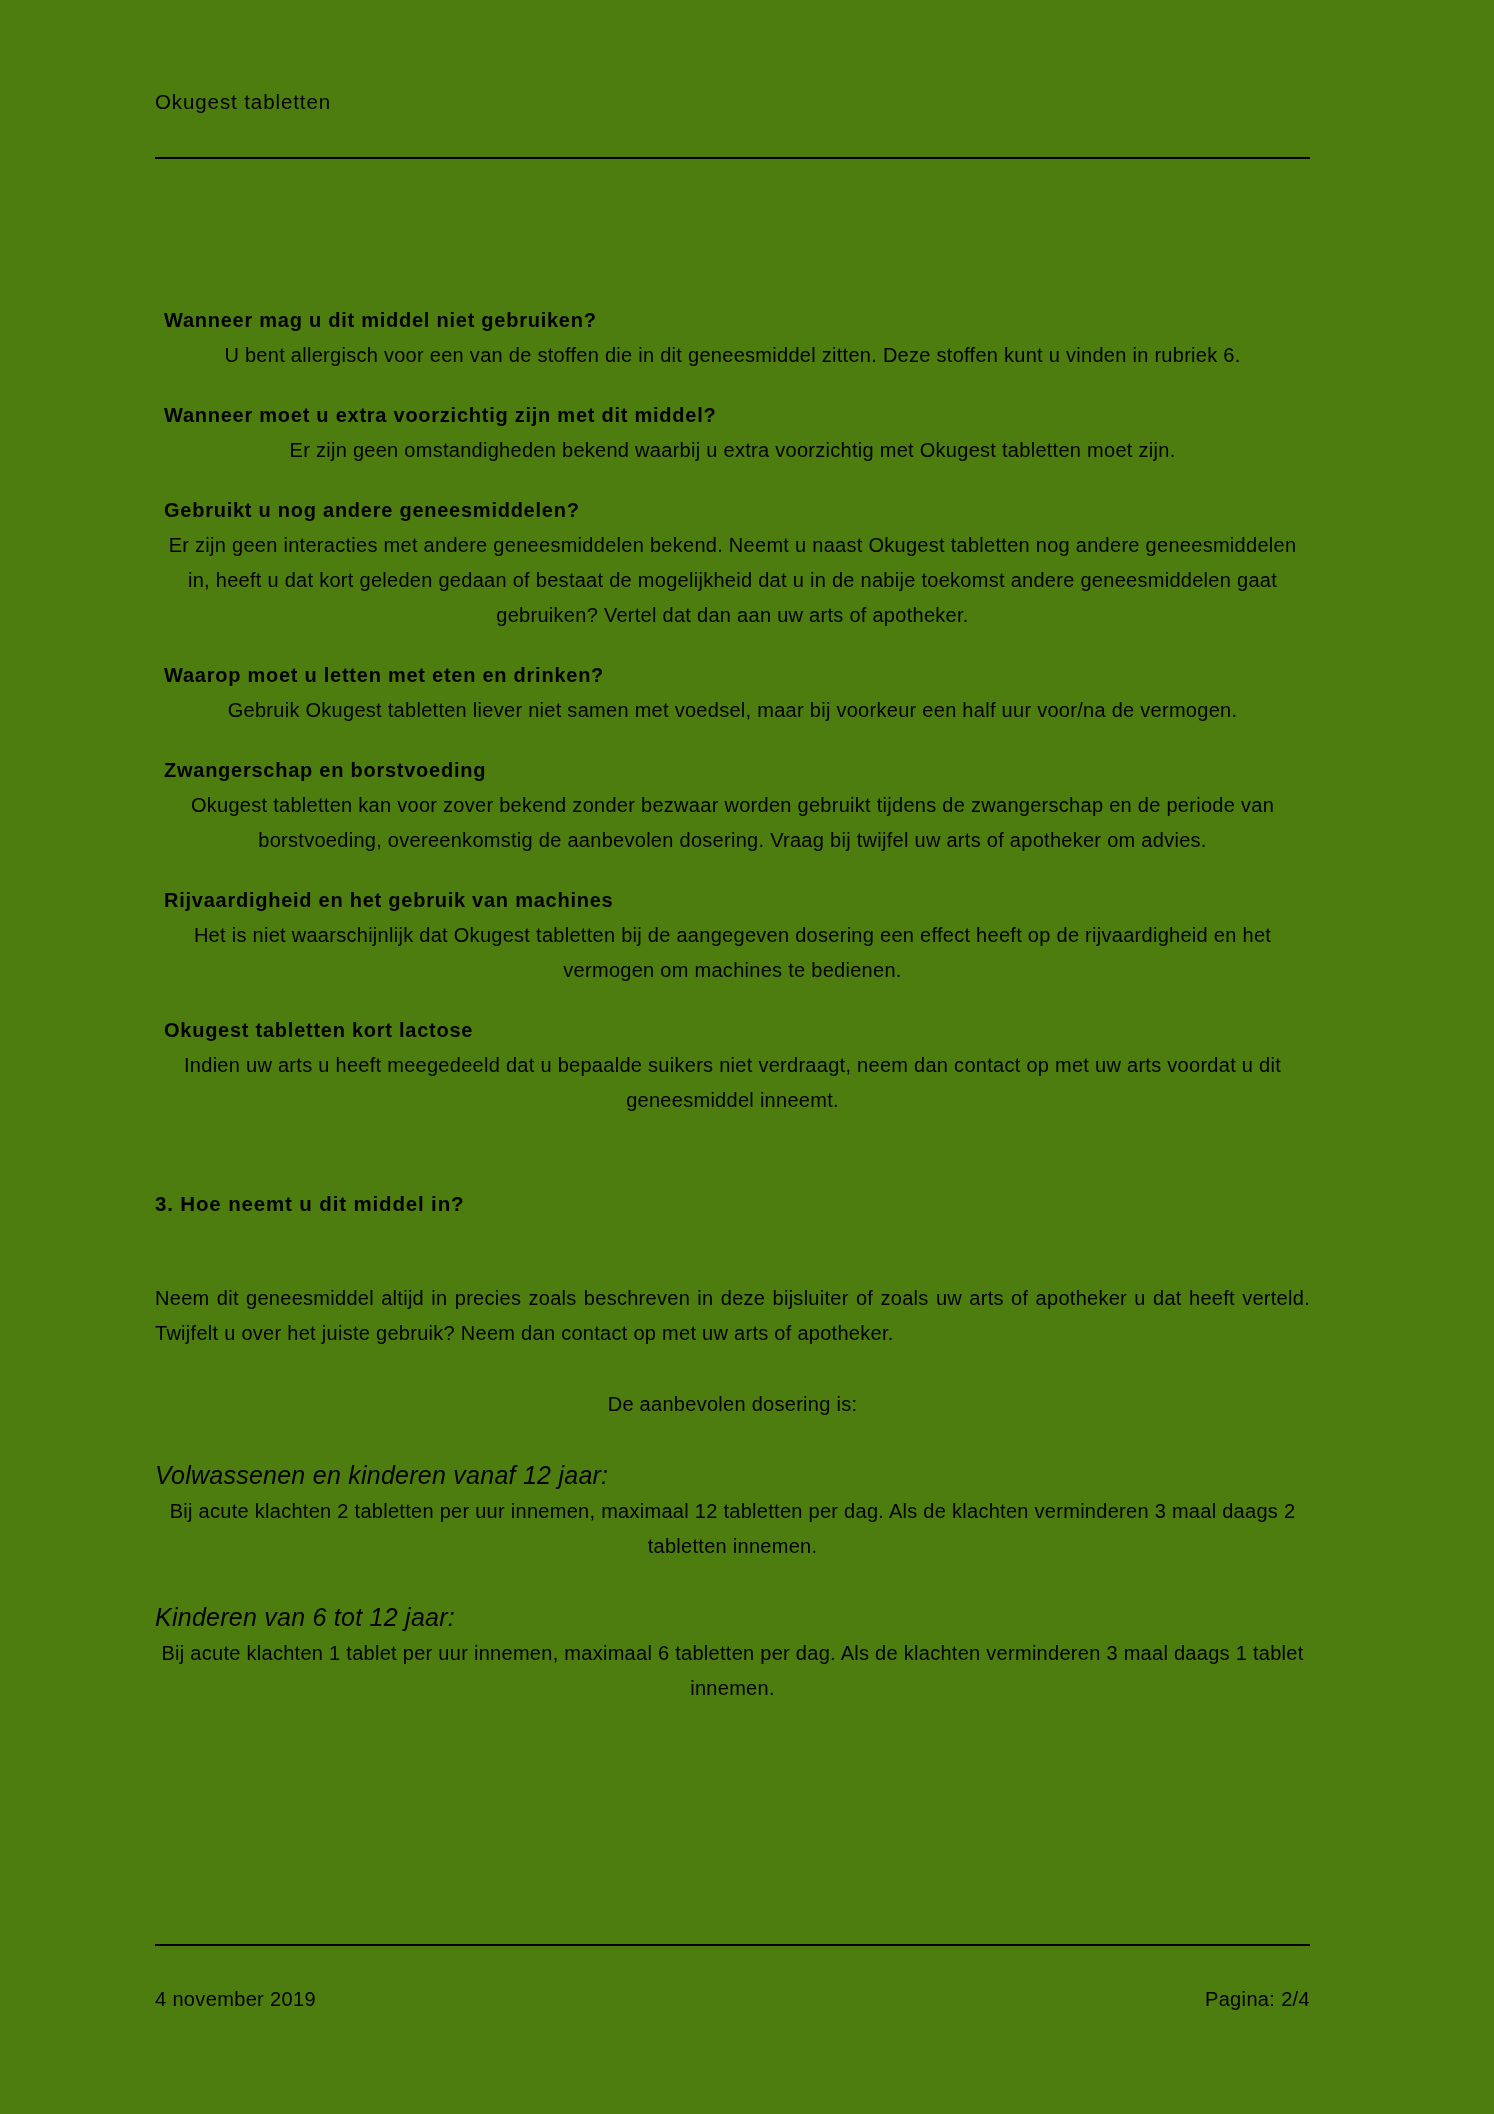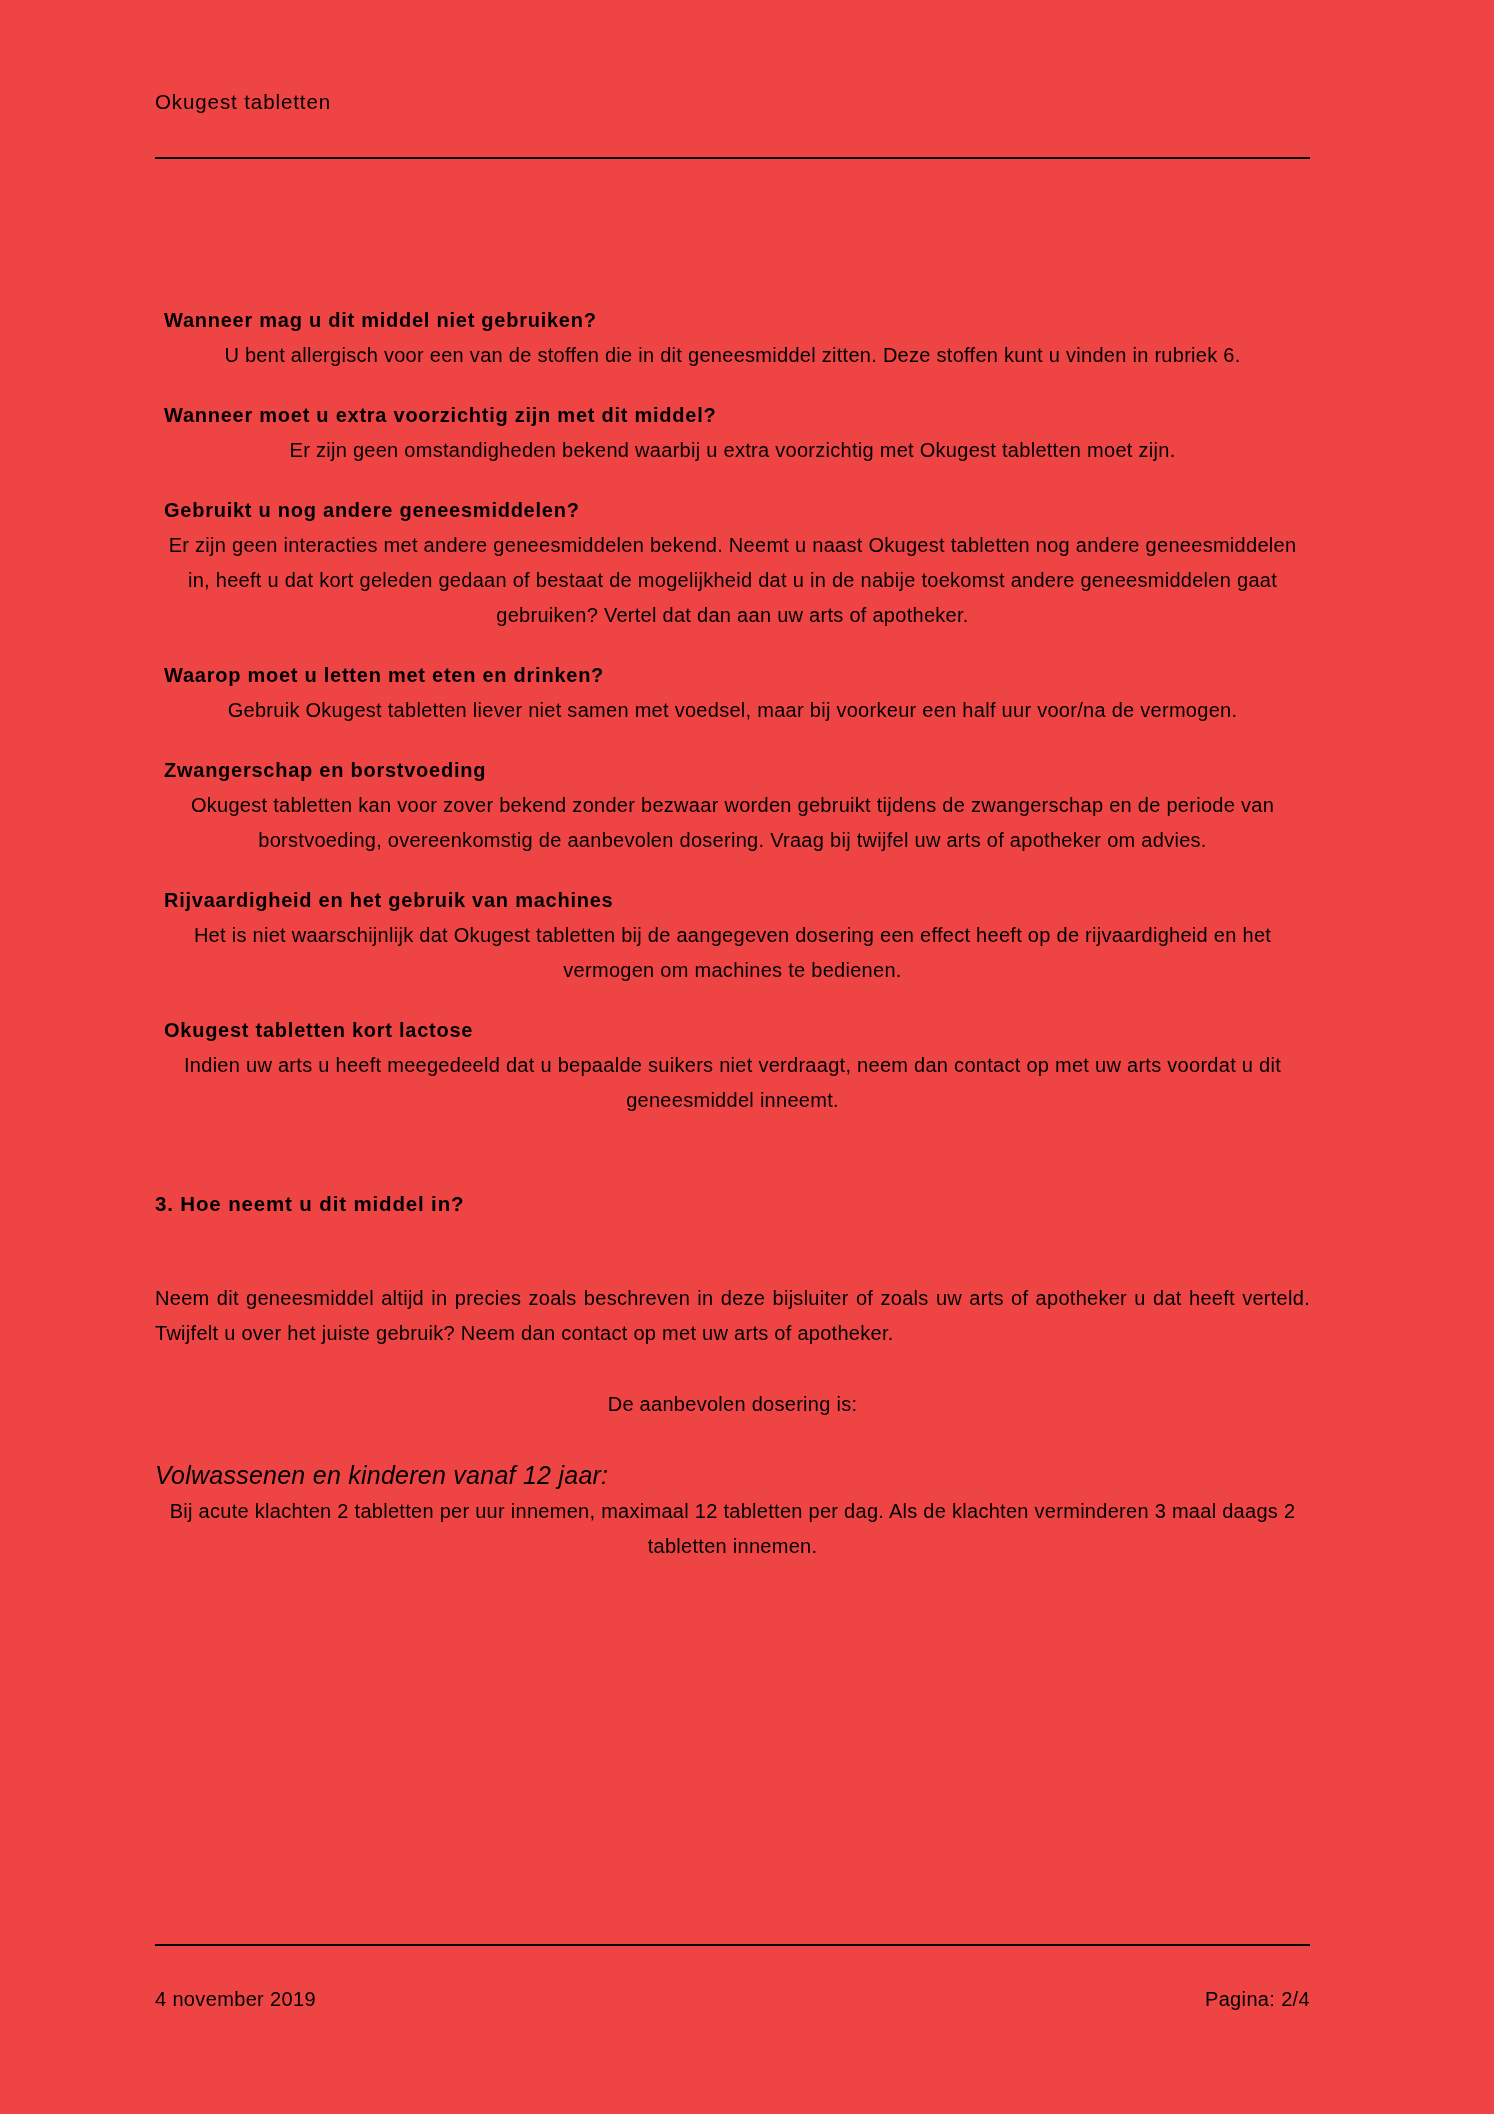--- a/index.html
+++ b/index.html
@@ -8,21 +8,21 @@
     background: #ffffff;
   }
   body {
     font-family: "Liberation Sans", sans-serif;
     color: #000000;
   }
   .page {
     position: relative;
     width: 1494px;
     height: 2114px;
-    background: #ef4444;
+    background: #4d7c0f;
     box-sizing: border-box;
     overflow: hidden;
   }
 
   
   .doc-header {
     position: absolute;
     left: 155px;
     top: 90px;
     width: 1155px;
@@ -179,20 +179,24 @@
 
     <div class="sp-med"></div>
 
     <div class="block">
       <div class="ital">Volwassenen en kinderen vanaf 12 jaar:</div>
       <p class="para">Bij acute klachten 2 tabletten per uur innemen, maximaal 12 tabletten per dag. Als de klachten verminderen 3 maal daags 2 tabletten innemen.</p>
     </div>
 
     <div class="sp-med"></div>
 
+    <div class="block">
+      <div class="ital">Kinderen van 6 tot 12 jaar:</div>
+      <p class="para">Bij acute klachten 1 tablet per uur innemen, maximaal 6 tabletten per dag. Als de klachten verminderen 3 maal daags 1 tablet innemen.</p>
+    </div>
 
   </div>
 
   <div class="rule footer-rule"></div>
 
   <div class="doc-footer">
     <span>4 november 2019</span>
     <span>Pagina: 2/4</span>
   </div>
 

